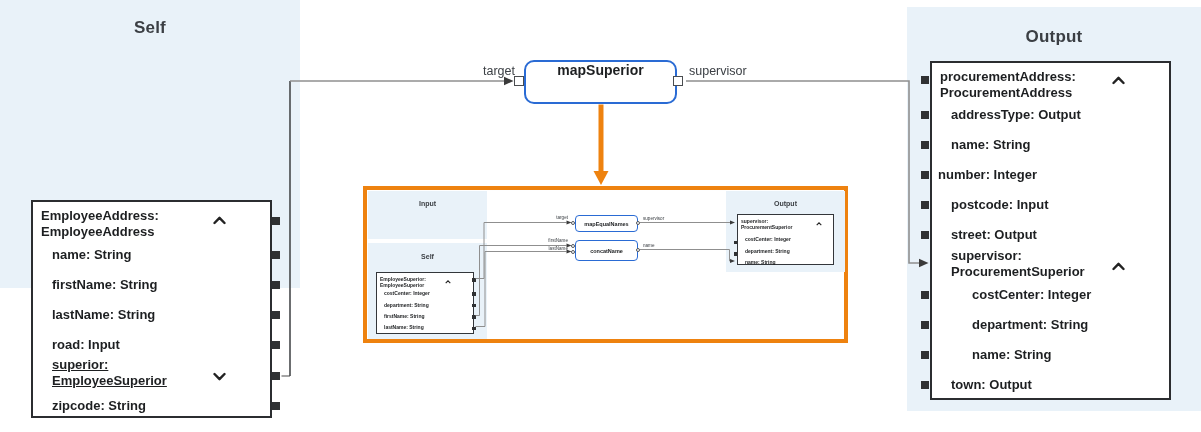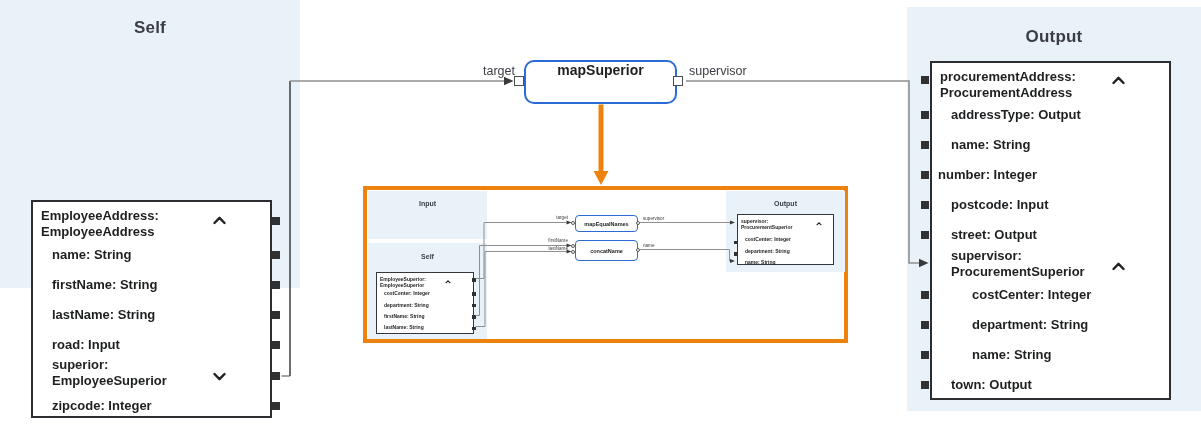--- a/index.html
+++ b/index.html
@@ -67,30 +67,30 @@
     </div>
     <div class="chev" style="left:180px; top:14px;">
       <svg width="13" height="9" viewBox="0 0 13 9">
           <path d="M1.5 7 L6.5 1.8 L11.5 7" fill="none" stroke="#222" stroke-width="2.4" stroke-linecap="round" stroke-linejoin="round"></path>
         </svg>
     </div>
     <div class="row" style="left:19px; top:45px;">name: String</div>
     <div class="row" style="left:19px; top:75px;">firstName: String</div>
     <div class="row" style="left:19px; top:105px;">lastName: String</div>
     <div class="row" style="left:19px; top:135px;">road: Input</div>
-    <div class="row" style="left:19px; top:155px;">
+    <div class="row" style="left:19px; top:155px;text-decoration:underline;">
       <div>superior:</div>
       <div>EmployeeSuperior</div>
     </div>
     <div class="chev" style="left:180px; top:170px;">
       <svg width="13" height="9" viewBox="0 0 13 9">
           <path d="M1.5 2 L6.5 7.2 L11.5 2" fill="none" stroke="#222" stroke-width="2.4" stroke-linecap="round" stroke-linejoin="round"></path>
         </svg>
     </div>
-    <div class="row" style="left:19px; top:196px;">zipcode: Integer</div>
+    <div class="row" style="left:19px; top:196px;">zipcode: String</div>
   </div>
 
   <div class="sq z30" style="left:272px; top:217px;"></div>
   <div class="sq z30" style="left:272px; top:251px;"></div>
   <div class="sq z30" style="left:272px; top:281px;"></div>
   <div class="sq z30" style="left:272px; top:311px;"></div>
   <div class="sq z30" style="left:272px; top:341px;"></div>
   <div class="sq z30" style="left:272px; top:372px;"></div>
   <div class="sq z30" style="left:272px; top:402px;"></div>
 

